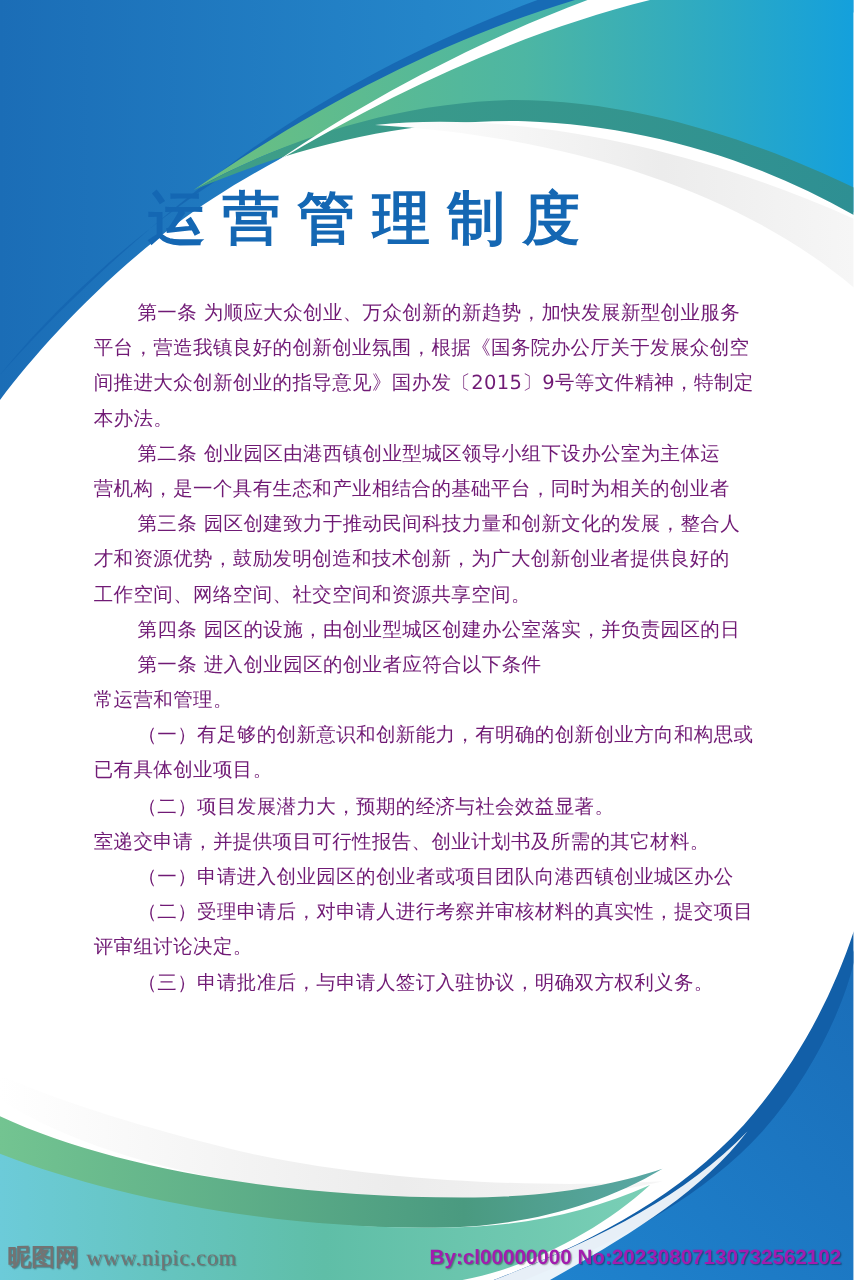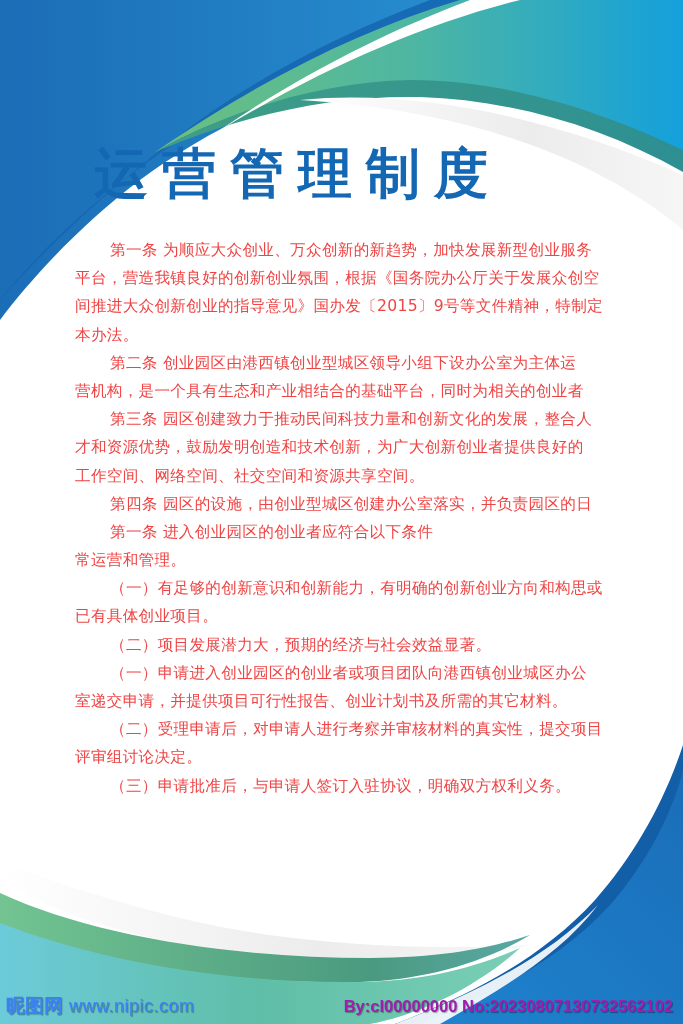--- a/index.html
+++ b/index.html
@@ -1,33 +1,33 @@
 <!DOCTYPE html>
 <html><head>
 <meta charset="utf-8">
 <style>
   html, body { margin: 0; padding: 0; }
   body { width: 683px; height: 1024px; overflow: hidden; background: #ffffff; }
   .poster { position: relative; width: 683px; height: 1024px; background: #ffffff; overflow: hidden; }
   .deco { position: absolute; left: 0; top: 0; width: 683px; height: 1024px; }
   .title {
     position: absolute; left: 0; top: 143px; width: 586px; text-align: center;
-    font-family: "DejaVu Sans", sans-serif; font-weight: bold; font-size: 54px;
+    font-family: "DejaVu Sans", sans-serif; font-weight: bold; font-size: 46px;
     letter-spacing: 14px; color: #1467b3; line-height: 62px; padding-left: 10px; box-sizing: border-box;
   }
   .body {
     position: absolute; left: 75px; top: 236px; width: 540px;
-    font-family: "DejaVu Sans", sans-serif; font-size: 15.6px; color: #ef4444;
+    font-family: "DejaVu Sans", sans-serif; font-size: 15.6px; color: #701a75;
     line-height: 28.2px; letter-spacing: 0.3px;
   }
   .line { white-space: nowrap; height: 28.2px; }
   .indent { padding-left: 35px; }
   .wm-left {
-    position: absolute; left: 6px; top: 994px; font-family: Liberation Sans, sans-serif;
-    font-size: 19px; color: #3b82f6; font-weight: bold; text-shadow: 1px 1px 1px rgba(0,0,0,0.35);
+    position: absolute; left: 6px; top: 994px; font-family: Liberation Serif, serif;
+    font-size: 19px; color: #737373; font-weight: bold; text-shadow: 1px 1px 1px rgba(0,0,0,0.35);
     white-space: nowrap; line-height: 24px;
   }
   .wm-left .url { font-size: 18px; font-weight: normal; margin-left: 6px; letter-spacing: 0.5px; }
   .wm-right {
     position: absolute; right: 10px; top: 995px; font-family: "Liberation Sans", sans-serif;
     font-size: 16.5px; color: #a21caf; font-weight: bold; text-shadow: 1px 1px 1px rgba(0,0,0,0.35);
     white-space: nowrap; line-height: 22px;
   }
 </style>
 </head>
@@ -107,22 +107,22 @@
       <div class="line">营机构，是一个具有生态和产业相结合的基础平台，同时为相关的创业者</div>
       <div class="line indent">第三条 园区创建致力于推动民间科技力量和创新文化的发展，整合人</div>
       <div class="line">才和资源优势，鼓励发明创造和技术创新，为广大创新创业者提供良好的</div>
       <div class="line">工作空间、网络空间、社交空间和资源共享空间。</div>
       <div class="line indent">第四条 园区的设施，由创业型城区创建办公室落实，并负责园区的日</div>
       <div class="line indent">第一条 进入创业园区的创业者应符合以下条件</div>
       <div class="line">常运营和管理。</div>
       <div class="line indent">（一）有足够的创新意识和创新能力，有明确的创新创业方向和构思或</div>
       <div class="line">已有具体创业项目。</div>
       <div class="line indent">（二）项目发展潜力大，预期的经济与社会效益显著。</div>
+      <div class="line">室递交申请，并提供项目可行性报告、创业计划书及所需的其它材料。</div>
       <div class="line indent">（一）申请进入创业园区的创业者或项目团队向港西镇创业城区办公</div>
-      <div class="line">室递交申请，并提供项目可行性报告、创业计划书及所需的其它材料。</div>
       <div class="line indent">（二）受理申请后，对申请人进行考察并审核材料的真实性，提交项目</div>
       <div class="line">评审组讨论决定。</div>
       <div class="line indent">（三）申请批准后，与申请人签订入驻协议，明确双方权利义务。</div>
     </div>
 
   <div class="wm-left">
     <span>昵图网</span><span class="url">www.nipic.com</span>
   </div>
   <div class="wm-right">By:cl00000000 No:20230807130732562102</div>
 </div>

